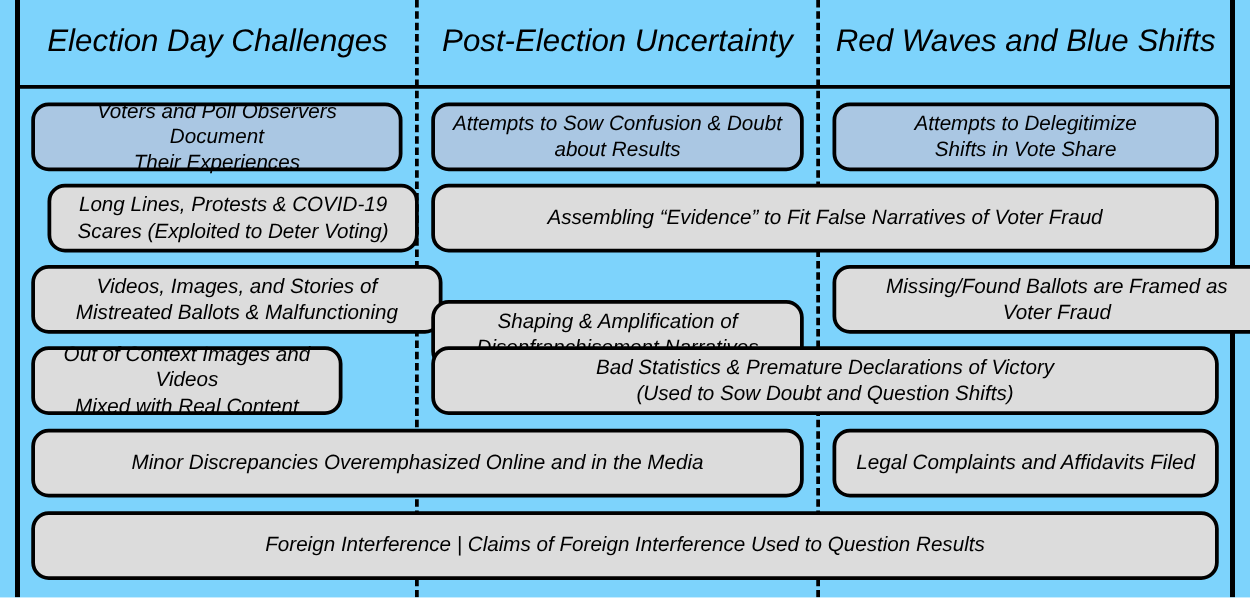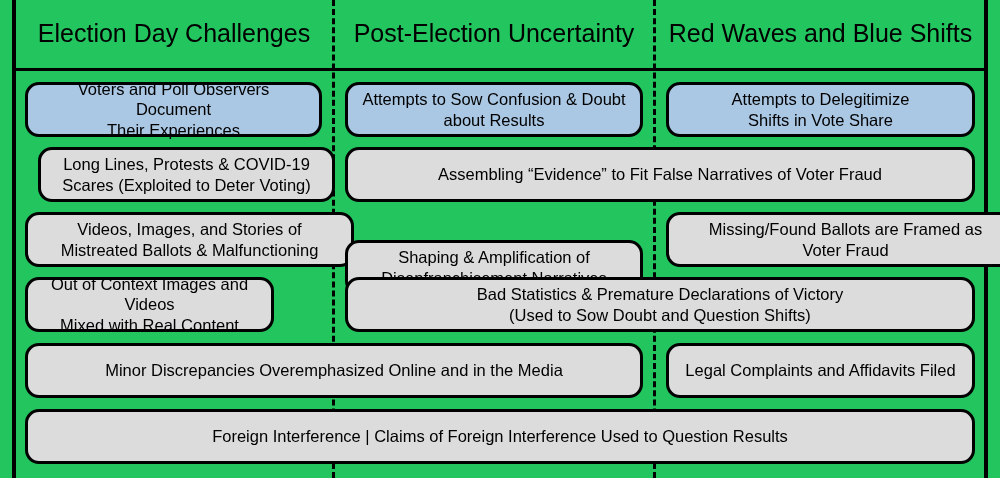--- a/index.html
+++ b/index.html
@@ -9,22 +9,23 @@
   }
   body {
     font-family: "Liberation Sans", sans-serif;
     -webkit-font-smoothing: antialiased;
   }
 
   #canvas {
     position: relative;
     width: 1000px;
     height: 478px;
-    background: #22c55e;
+    background: #7dd3fc;
     overflow: hidden;
+    font-style: italic;
   }
 
   
   .frame-left, .frame-right {
     position: absolute;
     top: 0;
     width: 4px;
     height: 478px;
     background: #000000;
   }

